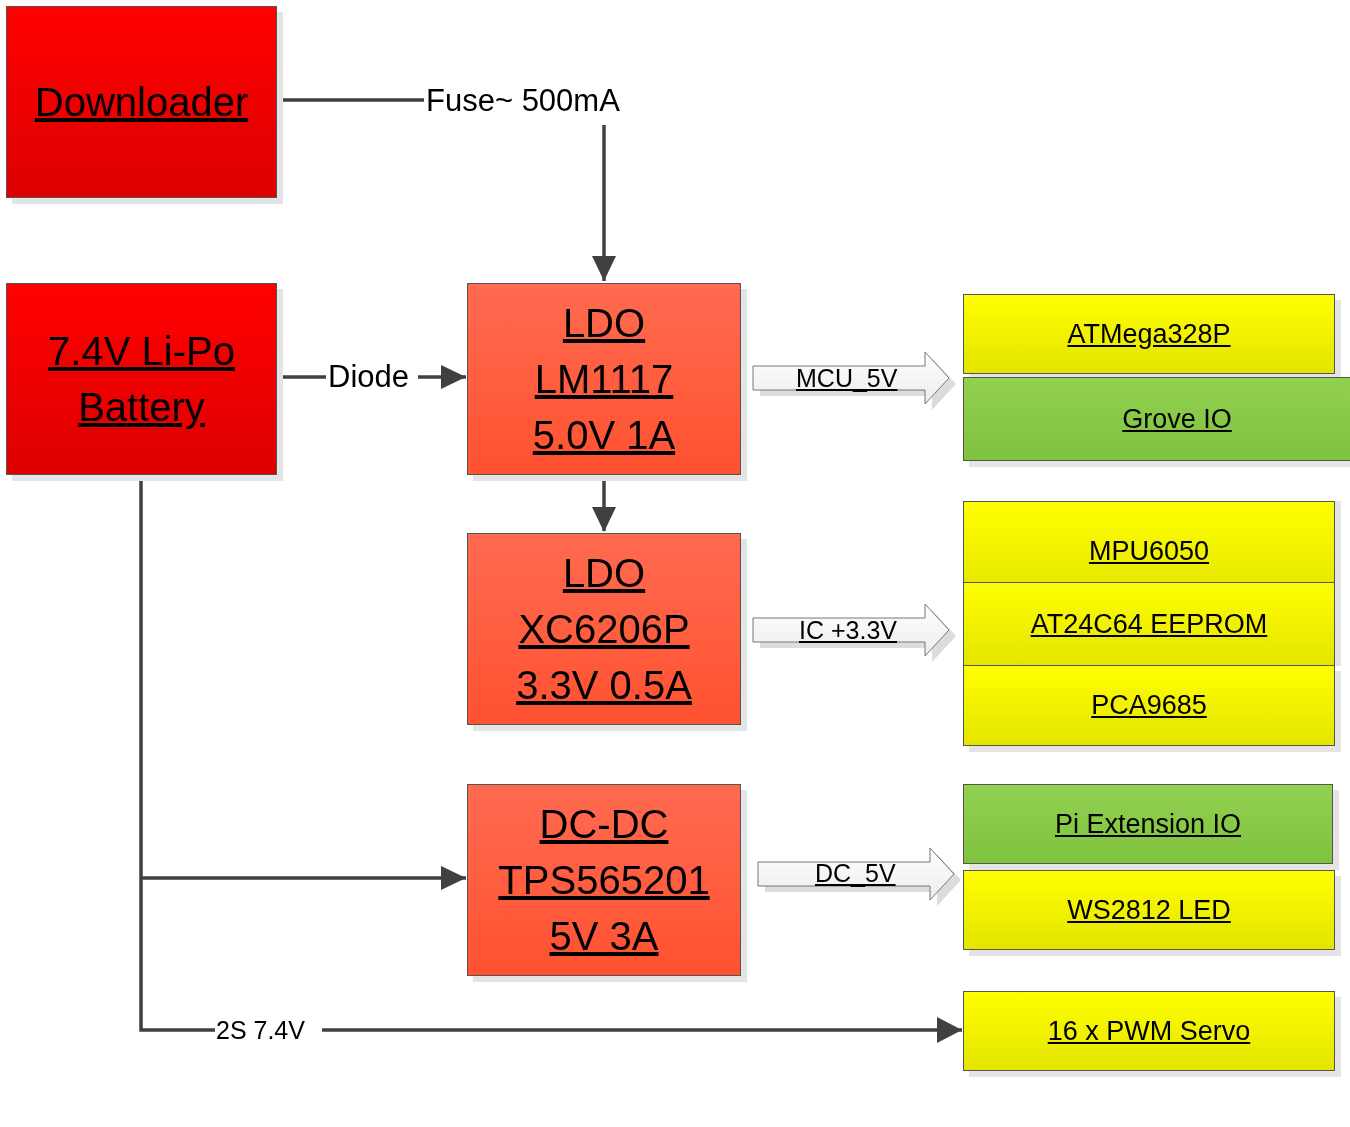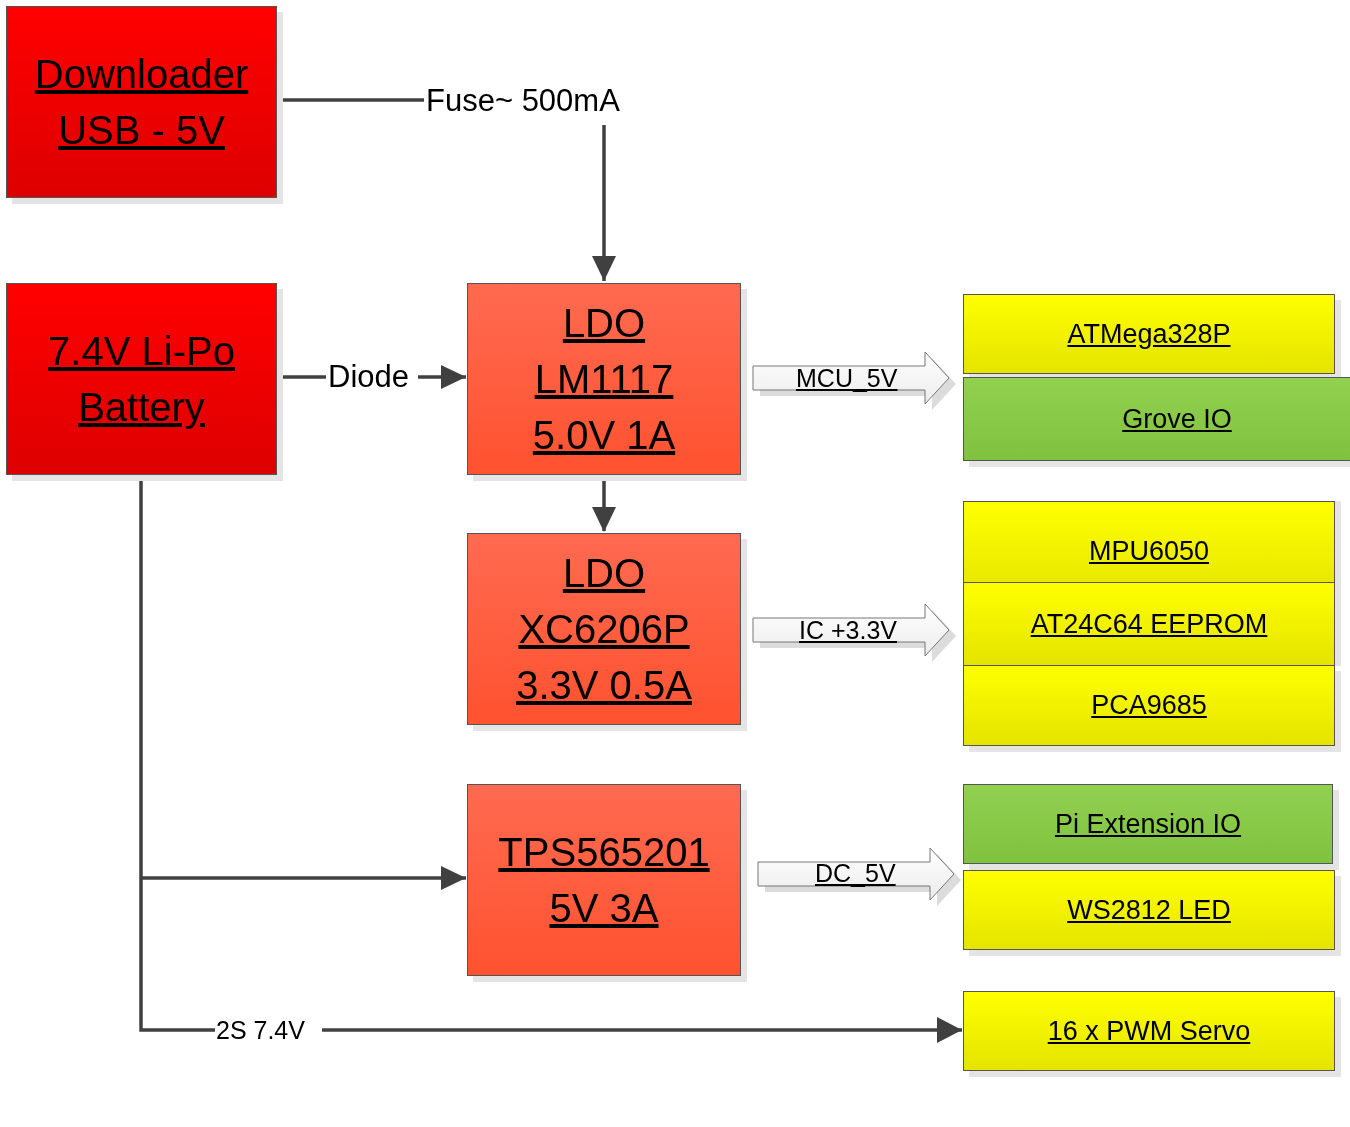--- a/index.html
+++ b/index.html
@@ -59,38 +59,38 @@
   <defs>
     <linearGradient id="ag" x1="0" y1="0" x2="0" y2="1">
       <stop offset="0" stop-color="#ffffff"></stop>
       <stop offset="1" stop-color="#ececec"></stop>
     </linearGradient>
   </defs>
 </svg>
 
 <div class="box src" style="left:6px;top:6px;width:271px;height:192px;">
   <div>Downloader</div>
-  <div>USB - 5V</div>
 </div>
 <div class="box src" style="left:6px;top:283px;width:271px;height:192px;">
   <div>7.4V Li-Po</div>
   <div>Battery</div>
 </div>
 
 <div class="box reg" style="left:467px;top:283px;width:274px;height:192px;">
   <div>LDO</div>
   <div>LM1117</div>
   <div>5.0V 1A</div>
 </div>
 <div class="box reg" style="left:467px;top:533px;width:274px;height:192px;">
   <div>LDO</div>
   <div>XC6206P</div>
   <div>3.3V 0.5A</div>
 </div>
 <div class="box reg" style="left:467px;top:784px;width:274px;height:192px;">
+  <div>DC-DC</div>
   <div>TPS565201</div>
   <div>5V 3A</div>
 </div>
 
 <div class="lbl" style="left:424px;top:84px;">Fuse~ 500mA</div>
 <div class="lbl" style="left:326px;top:360px;">Diode</div>
 <div class="lbl small" style="left:215px;top:1016px;">2S 7.4V</div>
 
 <div class="arrowlbl" style="left:796px;top:365px;">MCU_5V</div>
 <div class="arrowlbl" style="left:799px;top:617px;">IC +3.3V</div>

